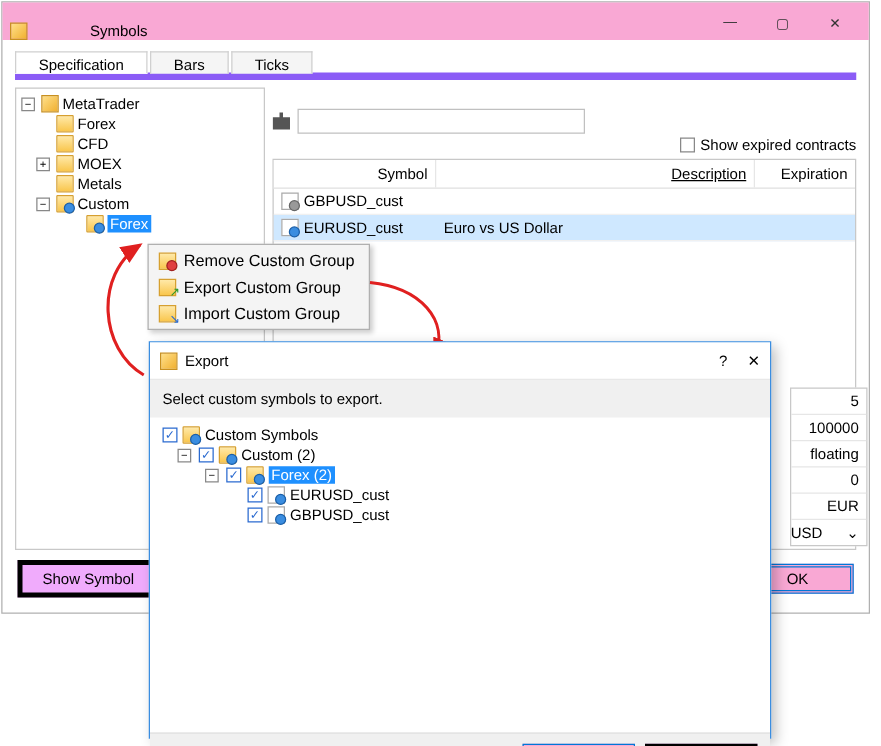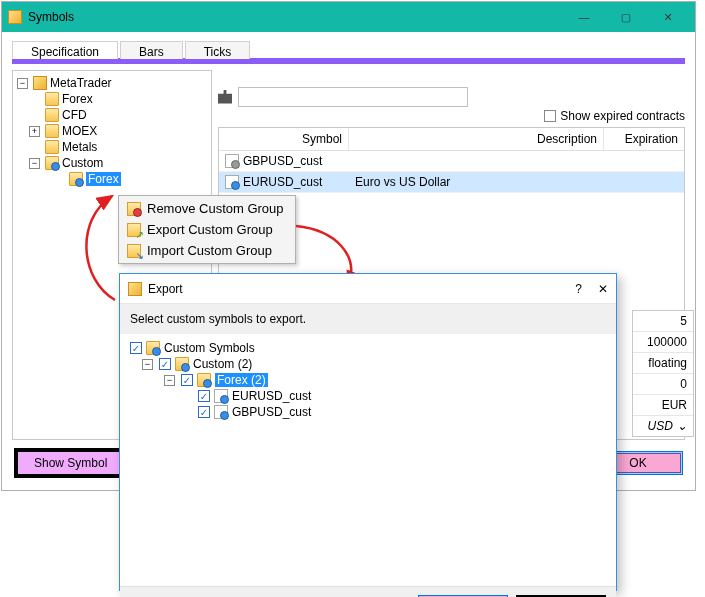--- a/index.html
+++ b/index.html
@@ -18,23 +18,24 @@
   .main-window {
     position: absolute;
     left: 1px; top: 1px;
     width: 695px; height: 490px;
     border: 1px solid #b0b0b0;
     background: #fff;
   }
   .titlebar {
     height: 30px;
     display: flex;
-    align-items: center;
+    align-items: flex-end;
     padding: 0 6px;
-    background: #14b8a6;
+    background: #f9a8d4;
+    gap: 44px;
   }
   .titlebar .title { margin-left: 6px; font-size: 12px; }
   .winbtns { margin-left: auto; display: flex; }
   .winbtn {
     width: 42px; height: 28px;
     display: flex; align-items: center; justify-content: center;
     font-family: "Segoe UI Symbol", sans-serif;
     font-size: 11px; color: #333;
   }
   .content { padding: 8px 10px; }
@@ -96,21 +97,21 @@
     background: #fff;
     border-bottom: 1px solid #e0e0e0;
   }
   .th {
     padding: 4px 6px;
     border-right: 1px solid #e6e6e6;
     font-size: 12px;
     text-align: right;
   }
   .th.c1 { width: 130px; }
-  .th.c2 { flex: 1; }
+  .th.c2 { flex: 1; text-decoration: underline; }
   .th.c3 { width: 80px; border-right: none; }
   .trow {
     display: flex;
     border-bottom: 1px solid #f0f0f0;
   }
   .trow.sel { background: #cfe8ff; }
   .td { padding: 3px 6px; font-size: 12px; display: flex; align-items: center; gap: 4px; }
   .td.c1 { width: 130px; }
   .td.c2 { flex: 1; }
   .td.c3 { width: 80px; }
@@ -173,21 +174,21 @@
     position: absolute;
     right: 11px;
     top: 310px;
     width: 62px;
     border: 1px solid #c8c8c8;
     background: #fff;
     z-index: 2;
     font-size: 12px;
   }
   .props .pr { border-bottom: 1px solid #e6e6e6; padding: 3px 6px; text-align: right; }
-  .props .pr:last-child { border-bottom: none; display: flex; align-items: center; justify-content: flex-end; gap: 4px; font-style: italic; }
+  .props .pr:last-child { border-bottom: none; display: flex; align-items: center; justify-content: flex-end; gap: 19px; }
 
   
   .arrow-svg { position: absolute; z-index: 6; pointer-events: none; }
 
   
   .dlg {
     position: absolute;
     left: 119px; top: 273px;
     width: 498px; height: 318px;
     border: 1px solid #3a8de0;

